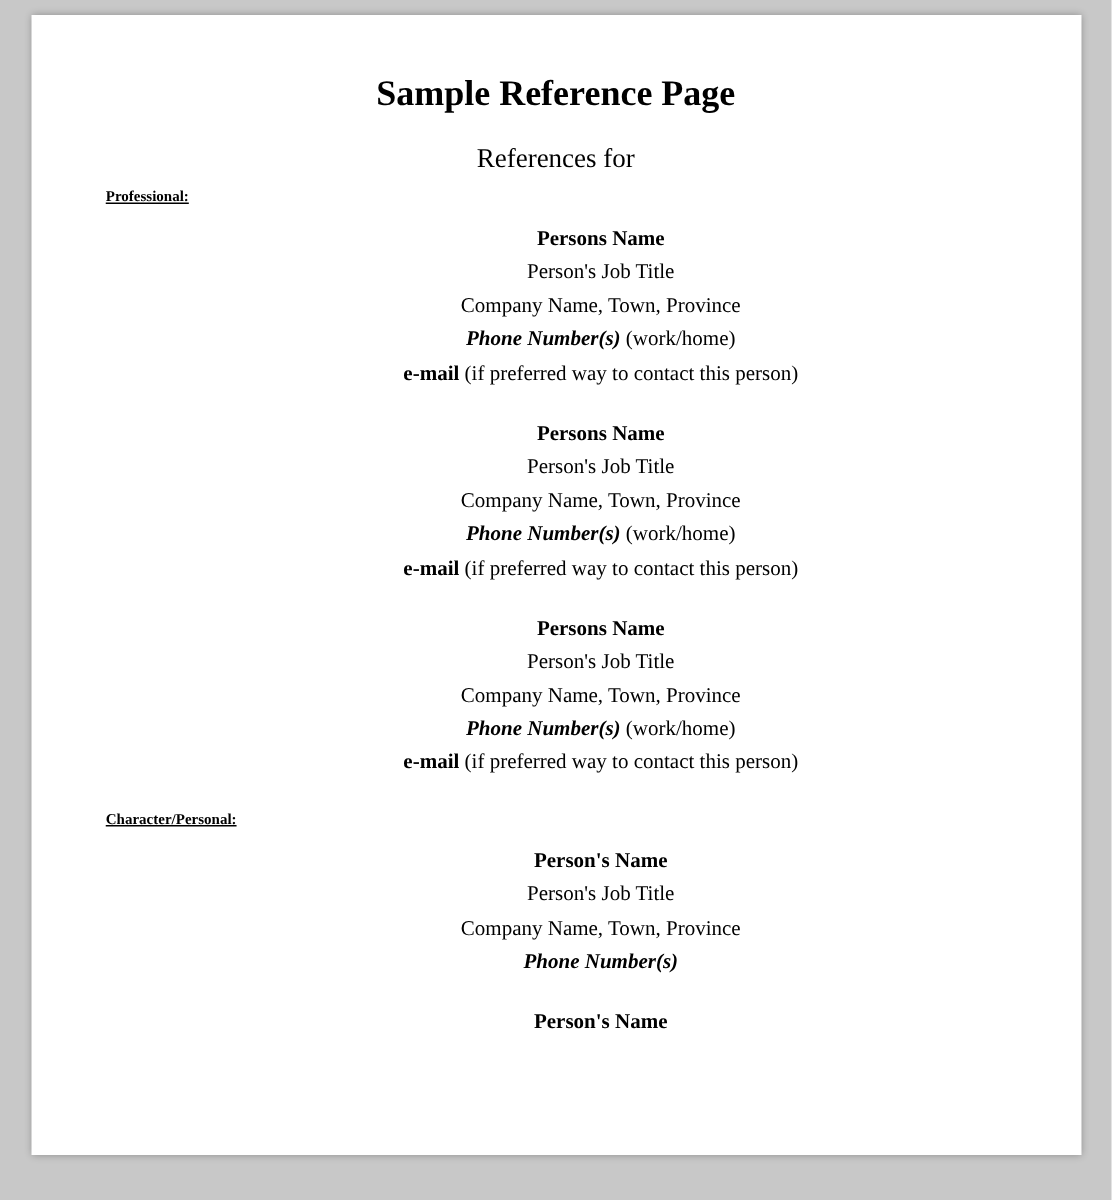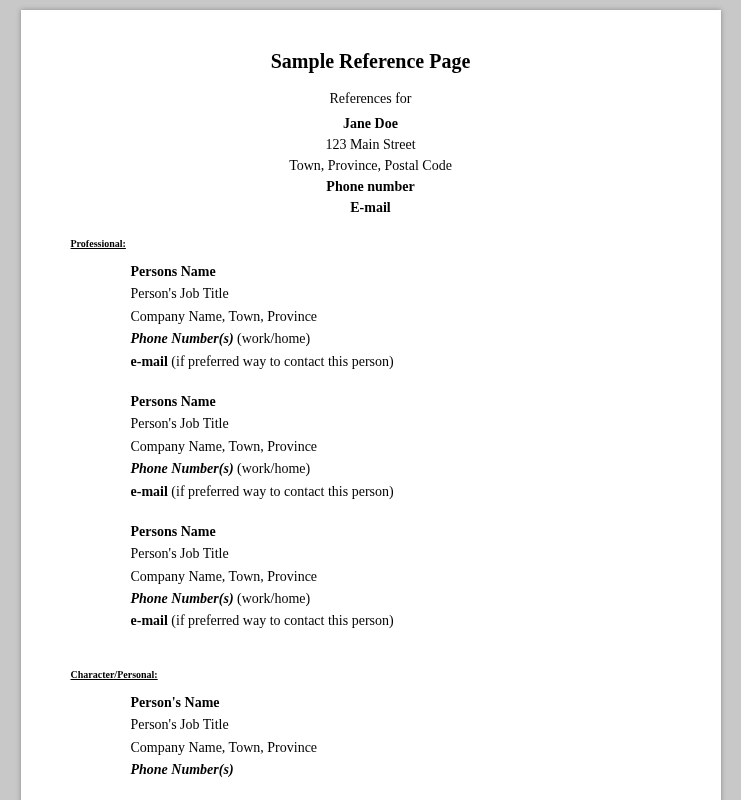--- a/index.html
+++ b/index.html
@@ -21,28 +21,28 @@
     .page {
       background: #ffffff;
       width: 700px;
       min-height: 760px;
       padding: 40px 50px;
       box-shadow: 0 0 5px rgba(0,0,0,0.3);
     }
 
     .page-title {
       text-align: center;
-      font-size: 20px;
+      font-size: 24px;
       font-weight: bold;
       margin-bottom: 18px;
     }
 
     .references-for {
       text-align: center;
-      font-size: 14px;
+      font-size: 18px;
       margin-bottom: 6px;
     }
 
     .header-block {
       text-align: center;
       font-size: 14px;
       margin-bottom: 20px;
       line-height: 1.5;
     }
 
@@ -60,58 +60,52 @@
       text-decoration: underline;
       margin-top: 10px;
       margin-bottom: 12px;
     }
 
     .reference-entry {
       margin-left: 60px;
       margin-bottom: 18px;
       font-size: 14px;
       line-height: 1.6;
+      text-align: center;
     }
 
     .reference-entry .person-name {
       font-weight: bold;
     }
 
     .reference-entry .job-title {
     }
 
     .reference-entry .phone-bold {
       font-weight: bold;
       font-style: italic;
     }
 
     .reference-entry .email-bold {
       font-weight: bold;
     }
 
     .section-gap {
-      margin-top: 36px;
+      margin-top: 20px;
     }
   </style>
 </head>
 <body>
 
 <div class="page">
 
   <div class="page-title">Sample Reference Page</div>
 
   <div class="references-for">References for</div>
 
-  <div class="header-block">
-    <div class="name">Jane Doe</div>
-    <div>123 Main Street</div>
-    <div>Town, Province, Postal Code</div>
-    <div class="bold">Phone number</div>
-    <div class="bold">E-mail</div>
-  </div>
 
   <div class="section-heading">Professional:</div>
 
   <div class="reference-entry">
     <div class="person-name">Persons Name</div>
     <div class="job-title">Person's Job Title</div>
     <div>Company Name, Town, Province</div>
     <div>
       <span class="phone-bold">Phone Number(s)</span>
       <span>(work/home)</span>

